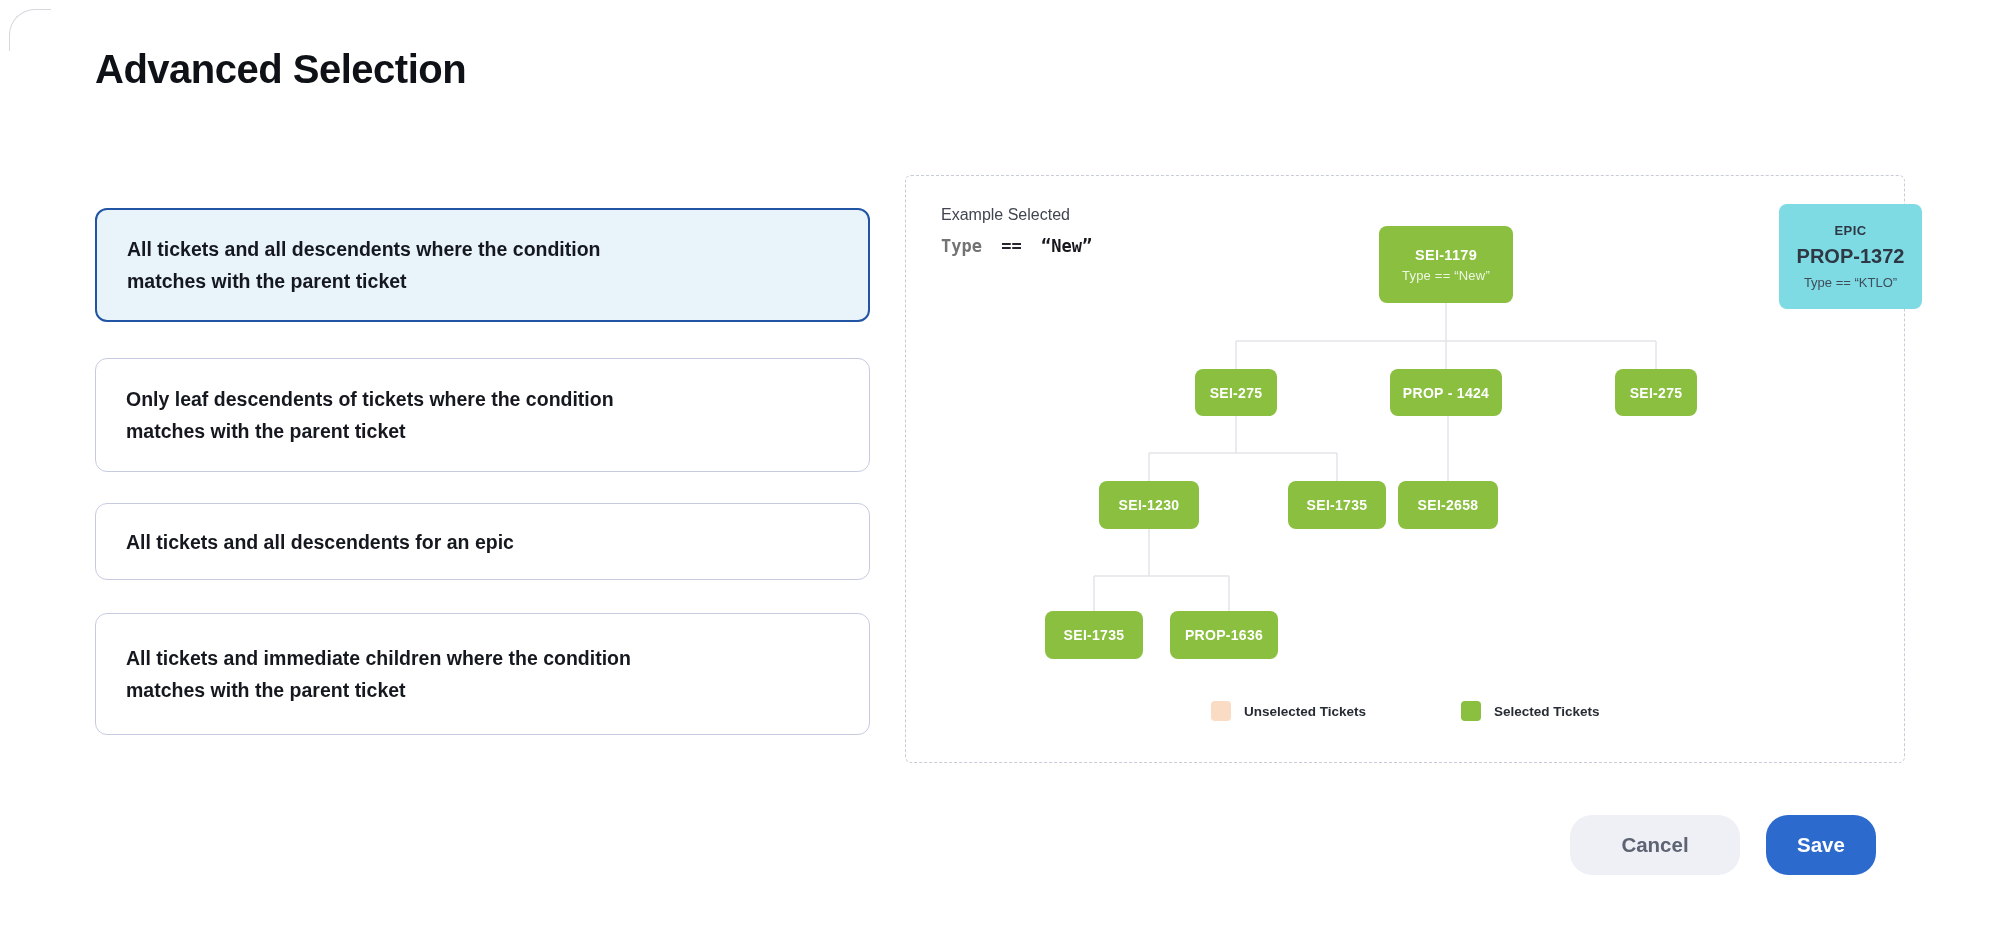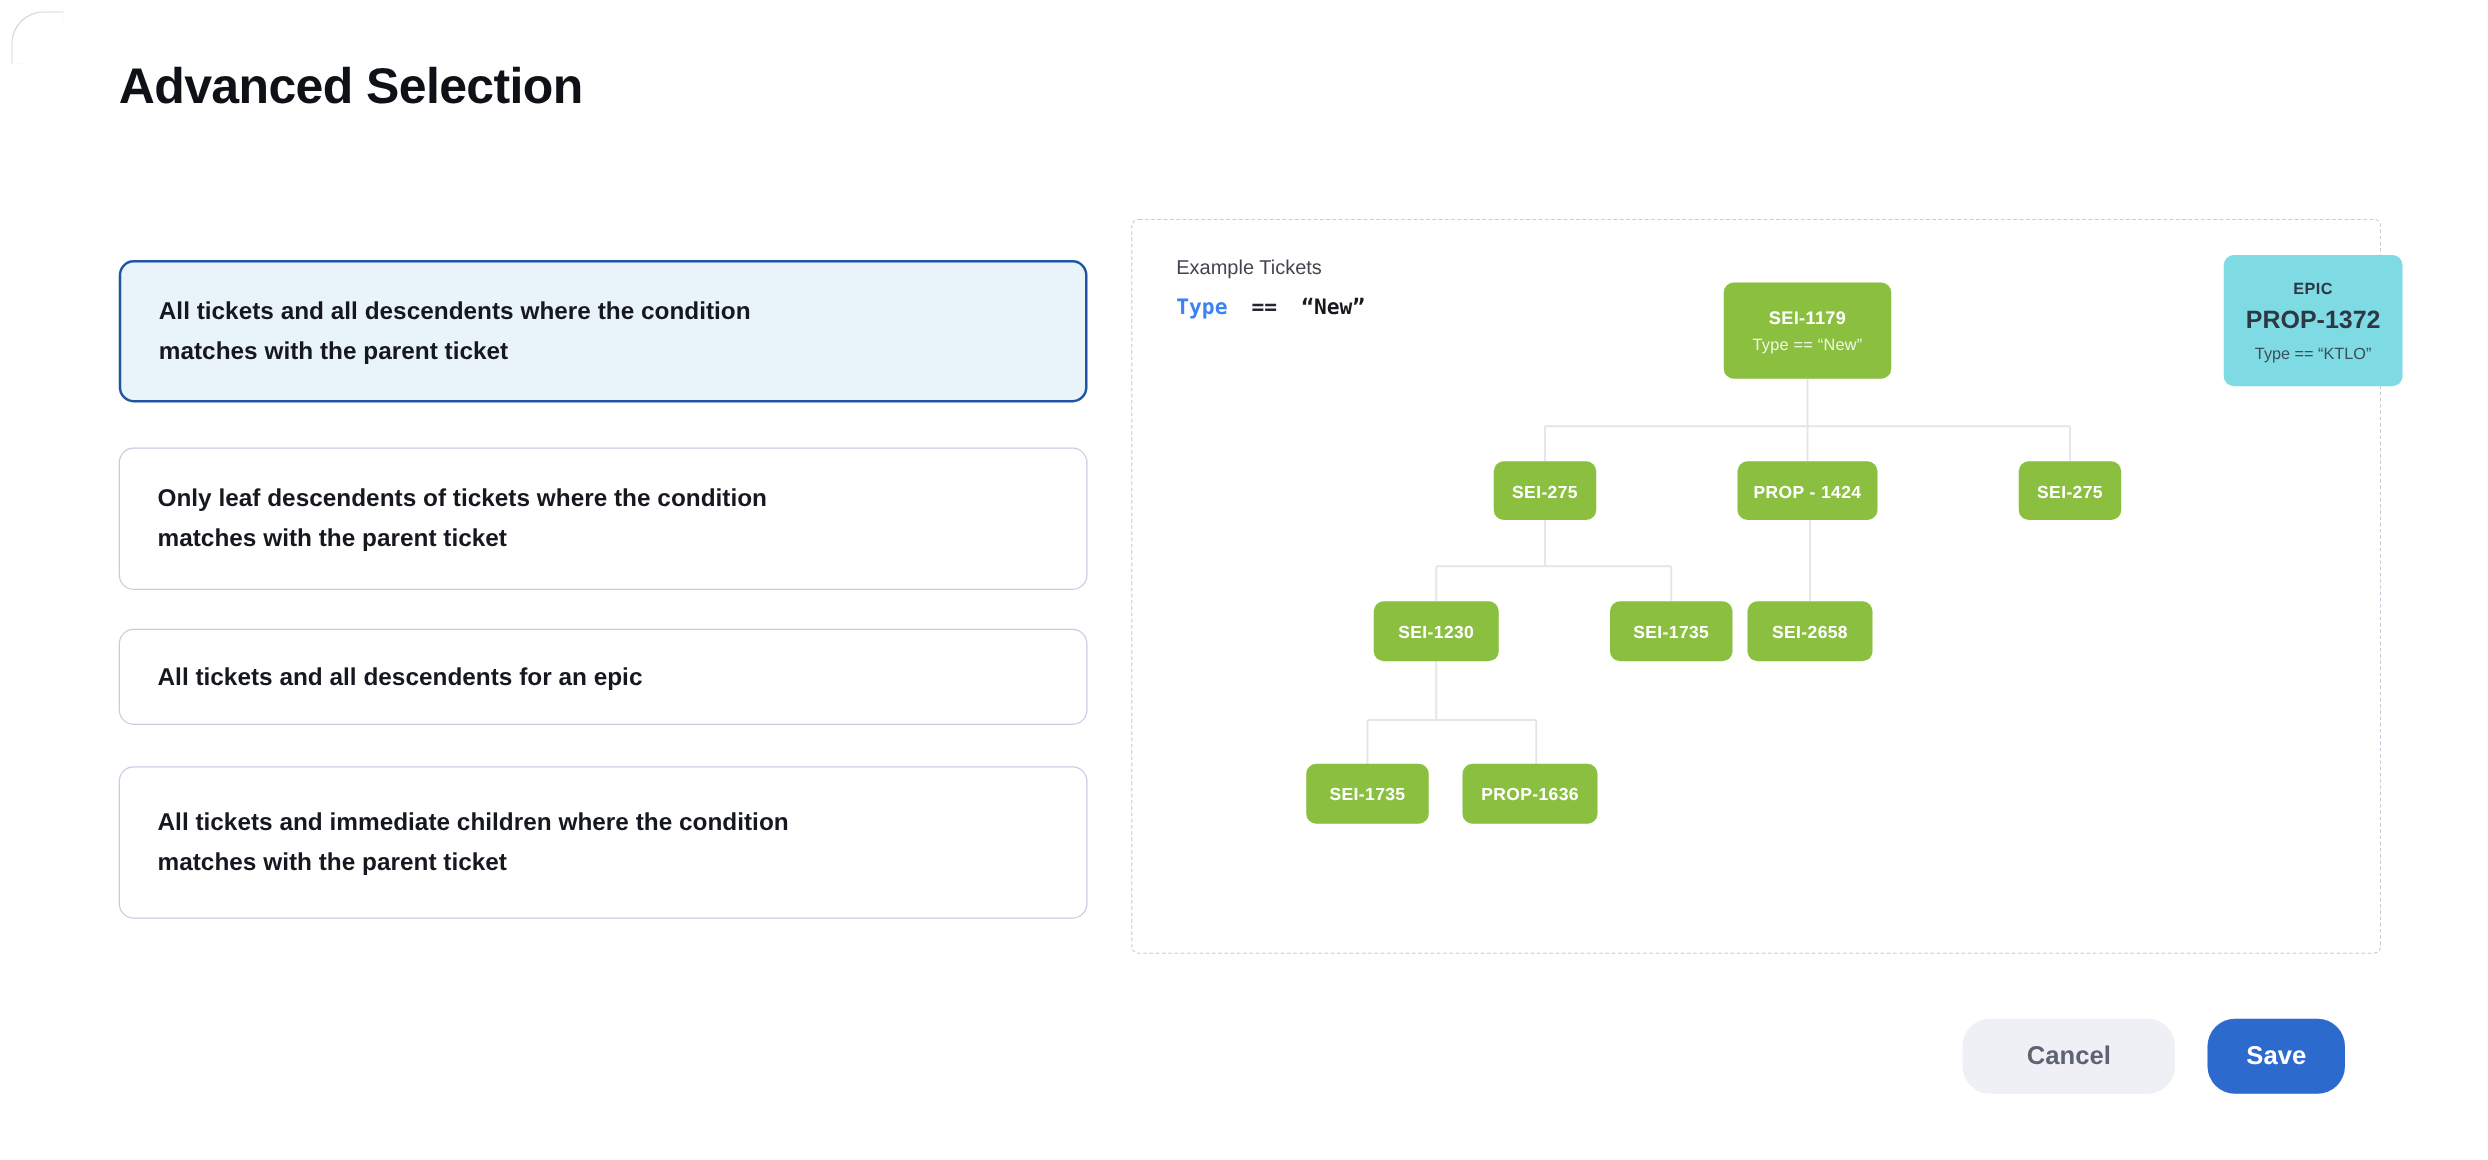--- a/index.html
+++ b/index.html
@@ -24,21 +24,21 @@
   .card-2 { top:358px; height:114px; }
   .card-3 { top:503px; height:77px; }
   .card-4 { top:613px; height:122px; }
 
   
   .preview-panel { position:absolute; left:905px; top:175px; width:1000px; height:588px;
     border:1.6px dashed #c8ccd8; border-radius:6px; }
   .criteria-label { position:absolute; left:35px; top:30px; font-size:16px; font-weight:500; color:#41454f; }
   .criteria-line { position:absolute; left:35px; top:60px; font-family:"DejaVu Sans Mono", monospace;
     font-size:17px; font-weight:700; }
-  .criteria-field { color:#3b82f6; }
+  .criteria-field { color:#737373; }
   .criteria-op { color:#23262e; margin:0 9px; }
   .criteria-value { color:#16181d; }
 
   .epic-card { position:absolute; left:840px; top:28px; width:143px; height:105px;
     background:#7edbe4; border-radius:8px; display:flex; flex-direction:column;
     align-items:center; justify-content:center; gap:7px;margin-left:33px; }
   .epic-type { font-size:13px; font-weight:700; color:#2e3844; letter-spacing:.4px; }
   .epic-id { font-size:20px; font-weight:700; color:#2e3844; }
   .epic-cond { font-size:13px; font-weight:500; color:#3f4c59; }
 
@@ -92,21 +92,21 @@
   <div class="option-card card-3">
     <span class="option-label">All tickets and all descendents for an epic</span>
   </div>
   <div class="option-card card-4">
     <span class="option-label">All tickets and immediate children where the condition
 matches with the parent ticket</span>
   </div>
 
   <div class="preview-panel">
 
-    <div class="criteria-label">Example Tickets</div>
+    <div class="criteria-label">Example Selected</div>
     <div class="criteria-line">
       <span class="criteria-field">Type</span>
       <span class="criteria-op">==</span>
       <span class="criteria-value">“New”</span>
     </div>
 
     <div class="epic-card">
       <span class="epic-type">EPIC</span>
       <span class="epic-id">PROP-1372</span>
       <span class="epic-cond">Type == “KTLO”</span>
@@ -153,19 +153,29 @@
     <div class="node n-sei2658">
       <span>SEI-2658</span>
     </div>
     <div class="node n-sei1735b">
       <span>SEI-1735</span>
     </div>
     <div class="node n-prop1636">
       <span>PROP-1636</span>
     </div>
 
+    <div class="legend">
+      <div class="legend-item">
+        <span class="legend-swatch sw-unselected"></span>
+        <span class="legend-label">Unselected Tickets</span>
+      </div>
+      <div class="legend-item">
+        <span class="legend-swatch sw-selected"></span>
+        <span class="legend-label">Selected Tickets</span>
+      </div>
+    </div>
 
   </div>
 
   <button class="btn btn-cancel">Cancel</button>
   <button class="btn btn-save">Save</button>
 
 </div>
 
 </body></html>

